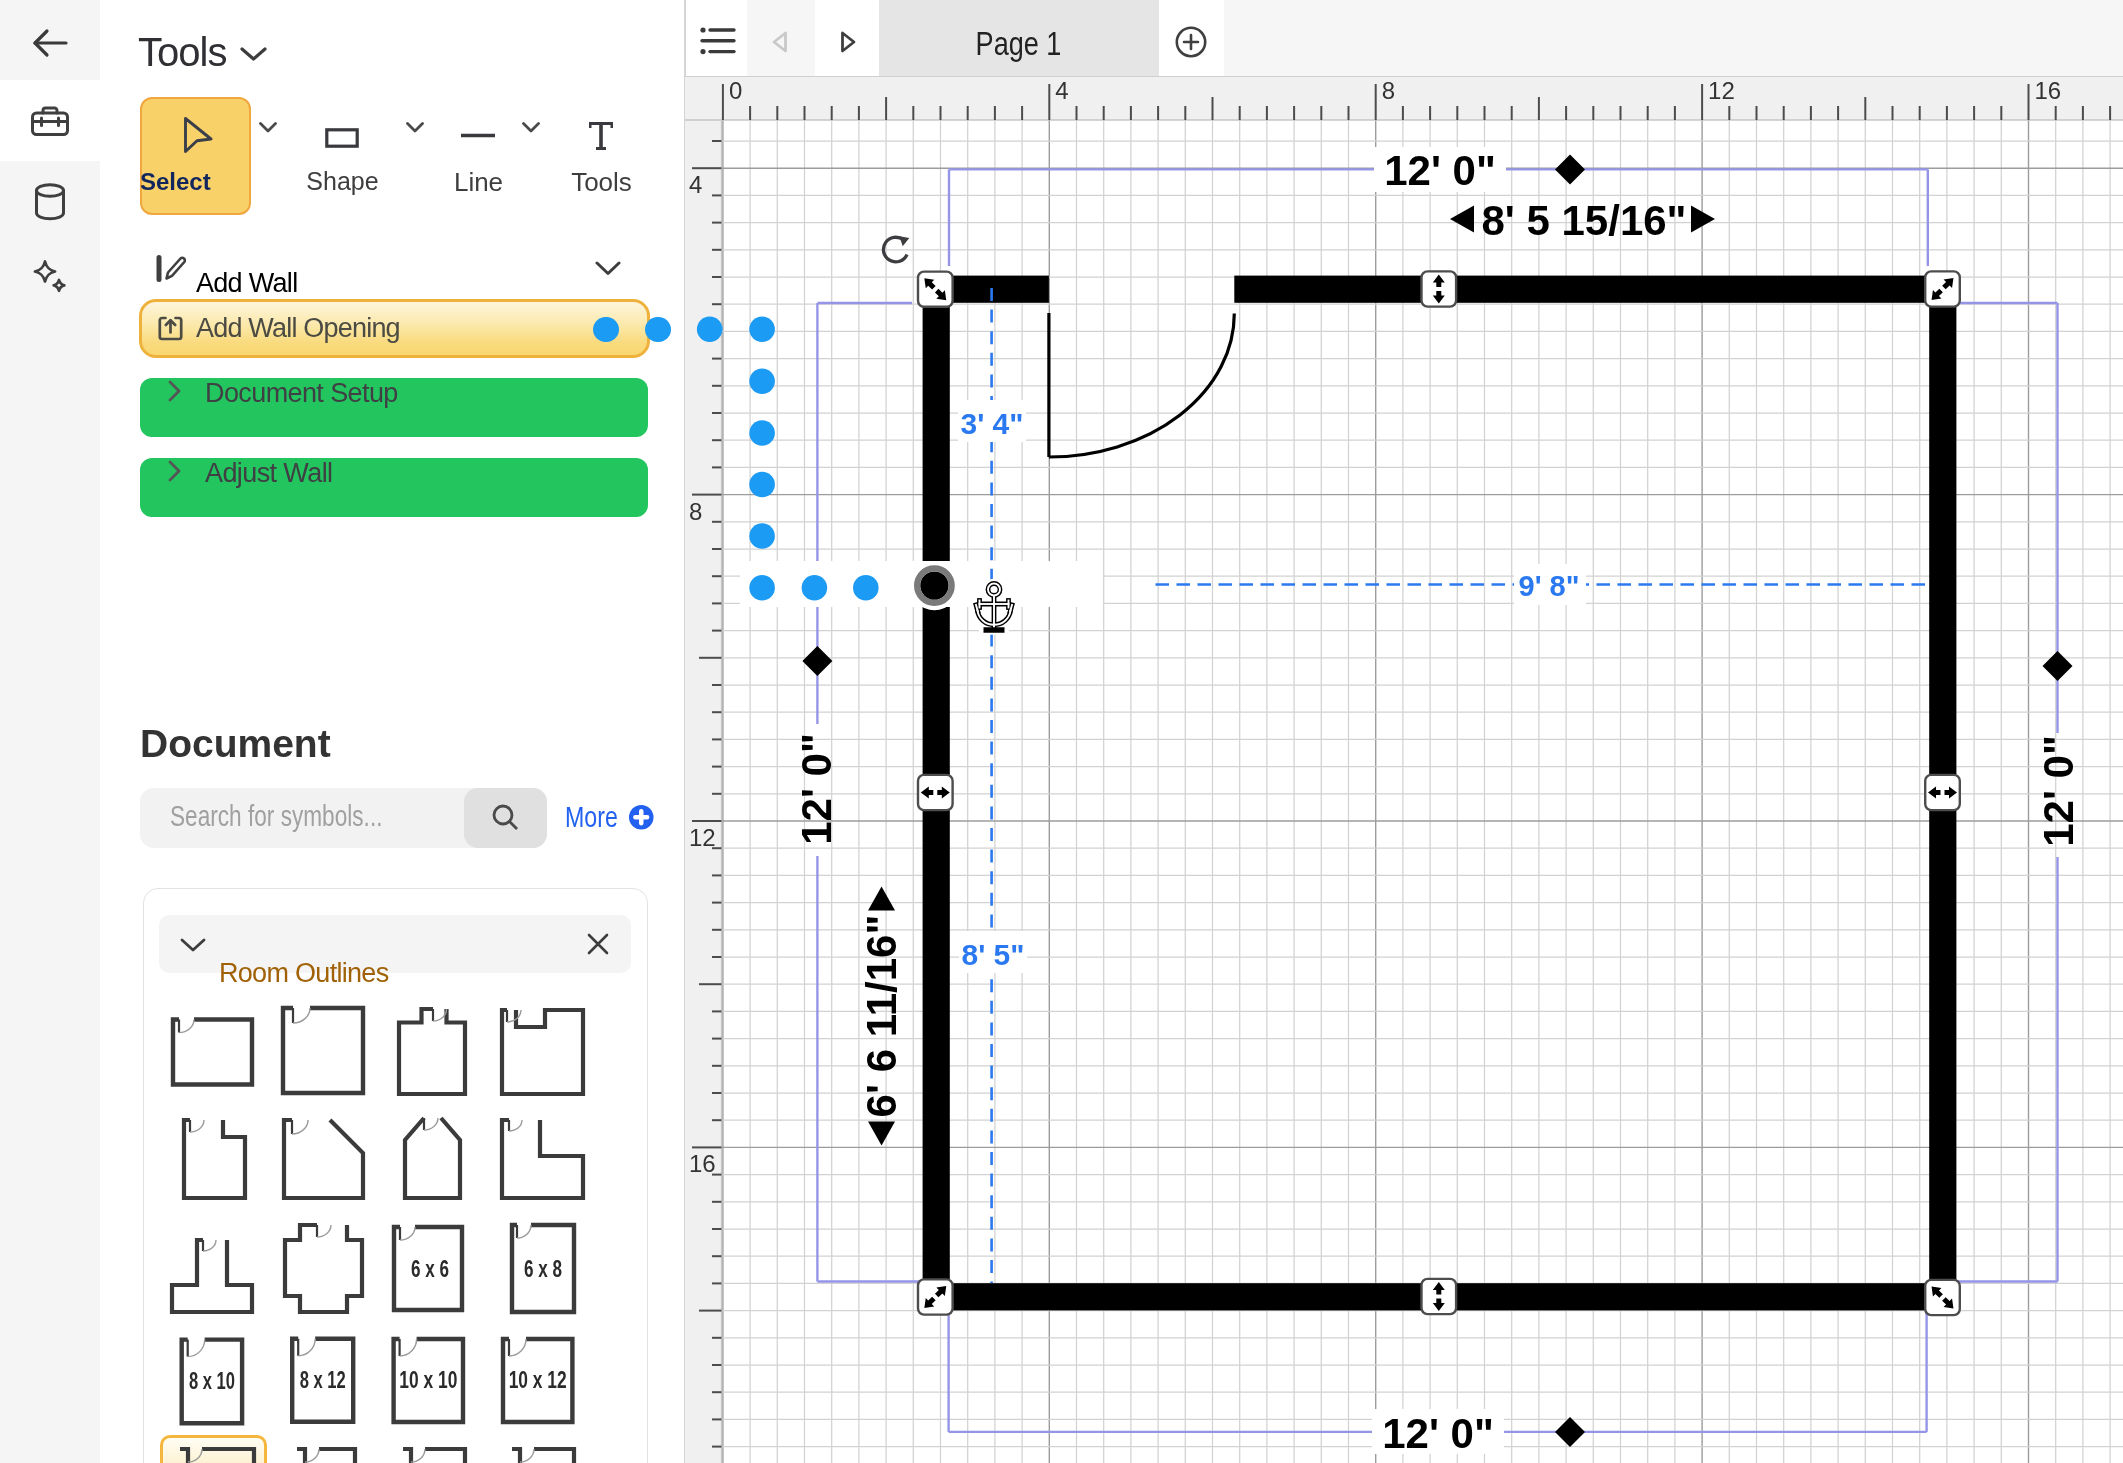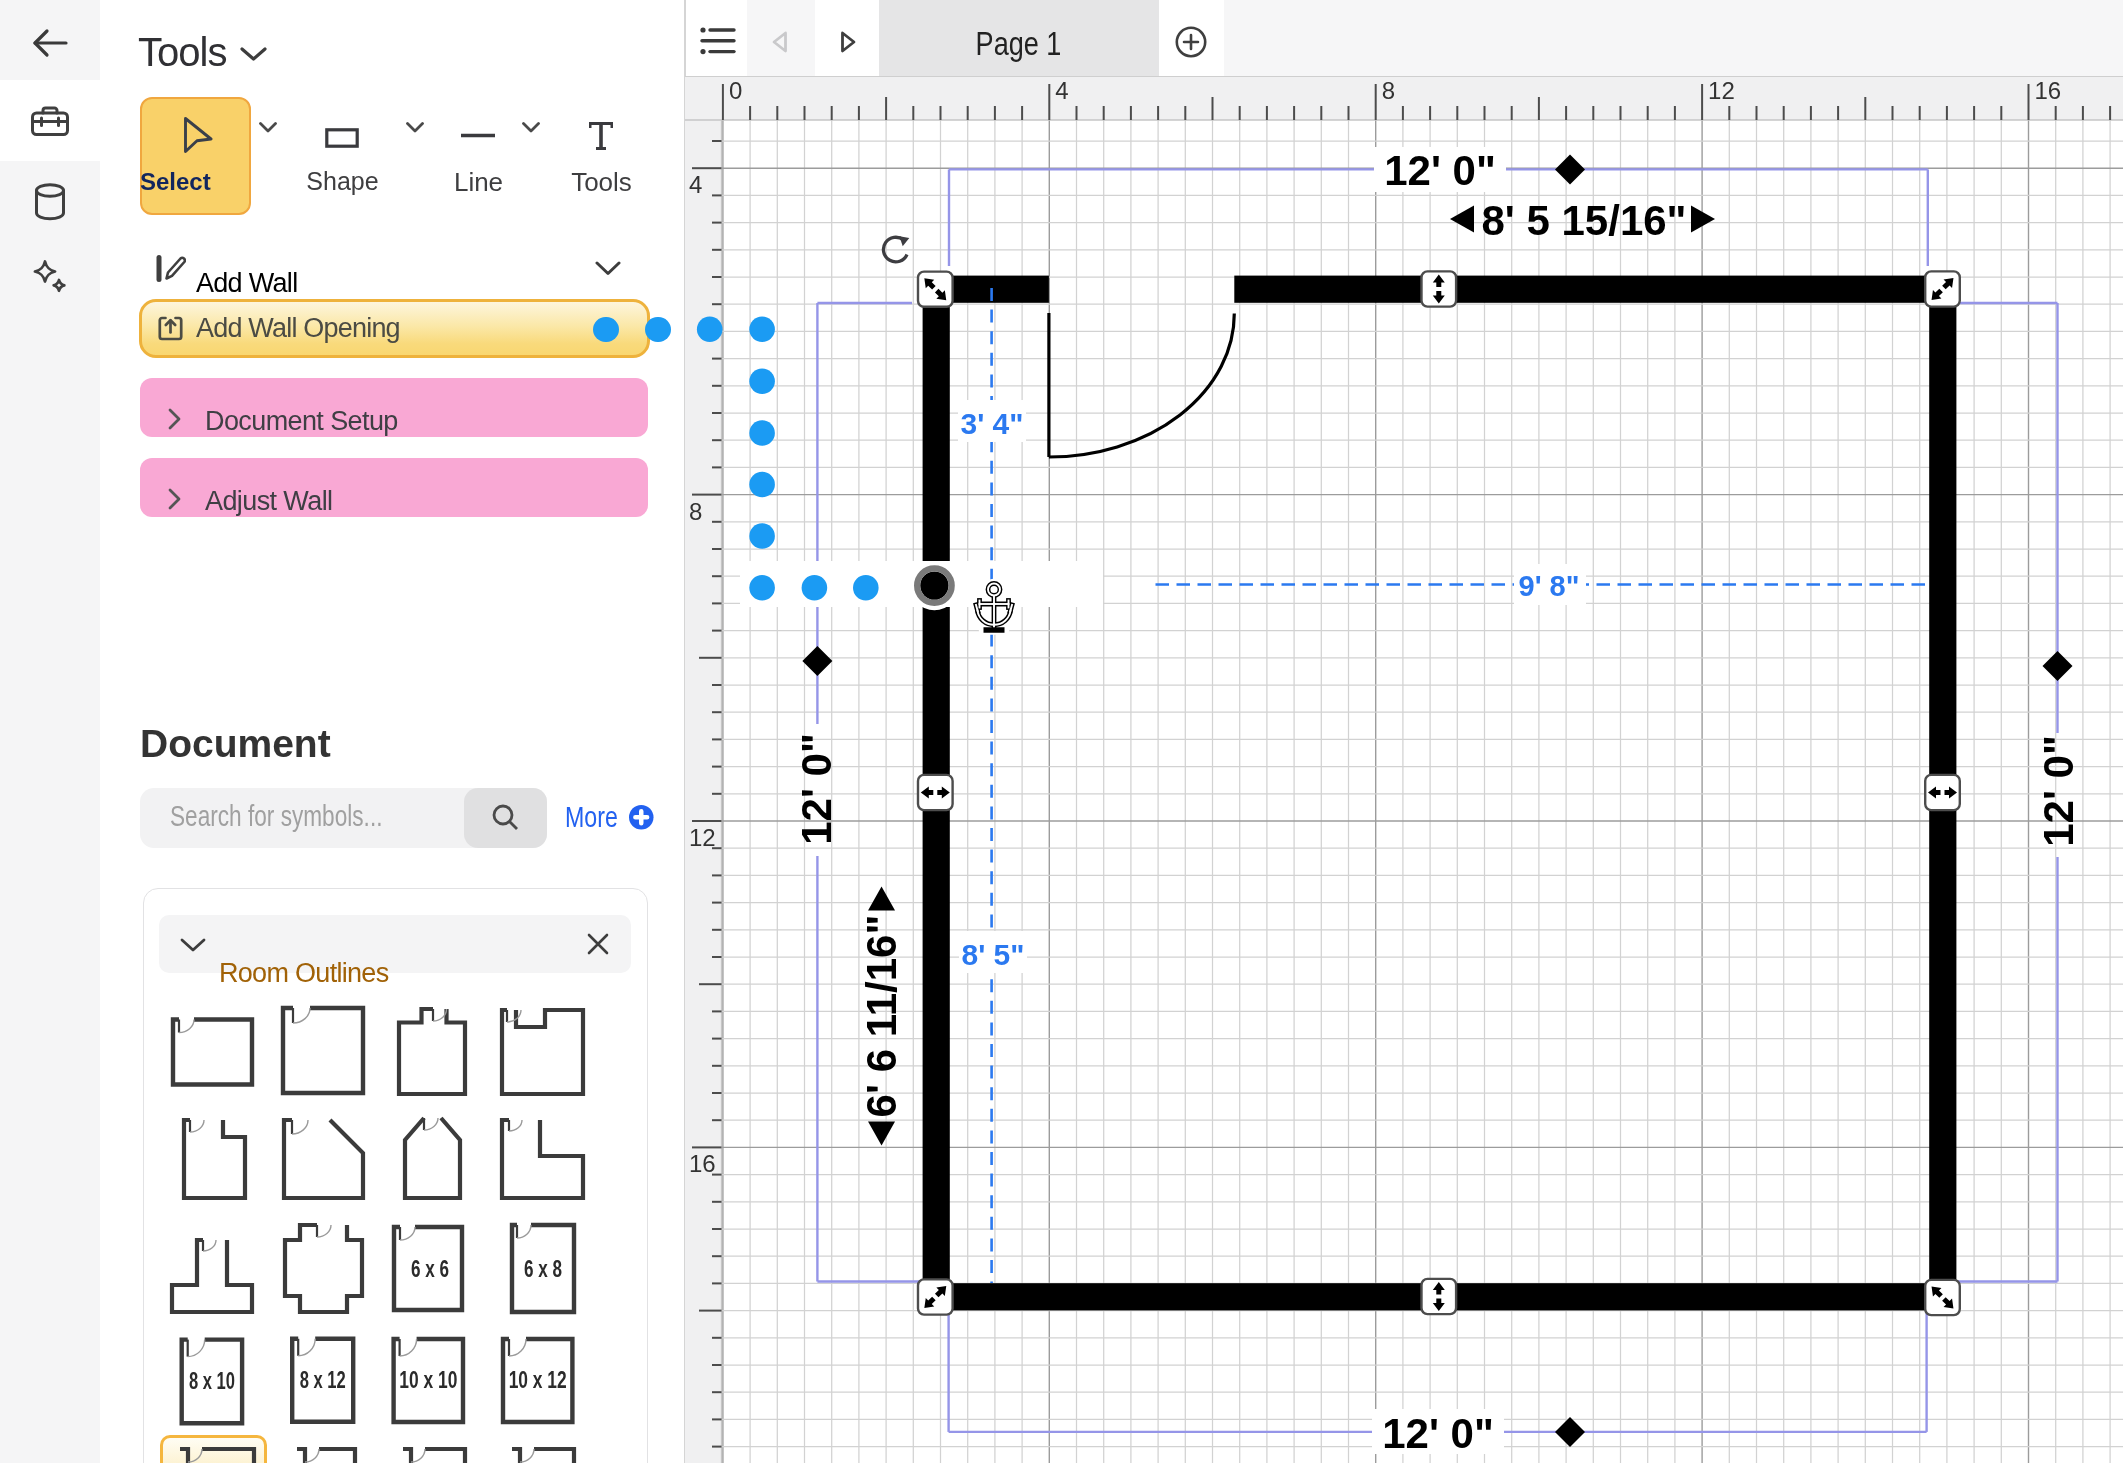--- a/index.html
+++ b/index.html
@@ -1,21 +1,21 @@
 <!DOCTYPE html>
 <html><head><meta charset="utf-8"><style>
 * { margin:0; padding:0; box-sizing:border-box; }
 html,body { width:2123px; height:1463px; overflow:hidden; background:#fff; font-family:"Liberation Sans", sans-serif; }
 .abs { position:absolute; }
 #rail { left:0; top:0; width:100px; height:1463px; background:#f5f5f6; }
 #rail .active { left:0; top:80px; width:100px; height:81px; background:#fff; }
 #panelbg { left:100px; top:0; width:585px; height:1463px; background:#fff; }
 #panel { left:0; top:0; width:685px; height:1463px; }
 #cdiv { left:684px; top:0; width:1.5px; height:1463px; background:#d5d5d5; }
-.card { left:140px; width:508px; height:59px; background:#f9a8d4; border-radius:12px; color:#3f3f44; font-size:27px; letter-spacing:-0.6px; display:flex; align-items:flex-end; }
+.card { left:140px; width:508px; height:59px; background:#22c55e; border-radius:12px; color:#3f3f44; font-size:27px; letter-spacing:-0.6px; display:flex; align-items:flex-start; }
 .card .chev { margin-left:28px; margin-right:24px; }
 #topbar { left:0; top:0; width:2123px; height:76px; }
 #topbarbg { left:685px; top:0; width:1438px; height:76px; background:#fff; }
 #canvasarea { left:685px; top:76px; width:1438px; height:1387px; overflow:hidden; }
 #canvassvg { position:absolute; left:-685px; top:-76px; }
 </style></head>
 <body>
 <div id="rail" class="abs">
   <div class="active abs"></div>
   <svg class="abs" style="left:31px;top:28px" width="38" height="30" viewBox="0 0 38 30" fill="none" stroke="#3a3a3a" stroke-width="3.2" stroke-linecap="round" stroke-linejoin="round">

